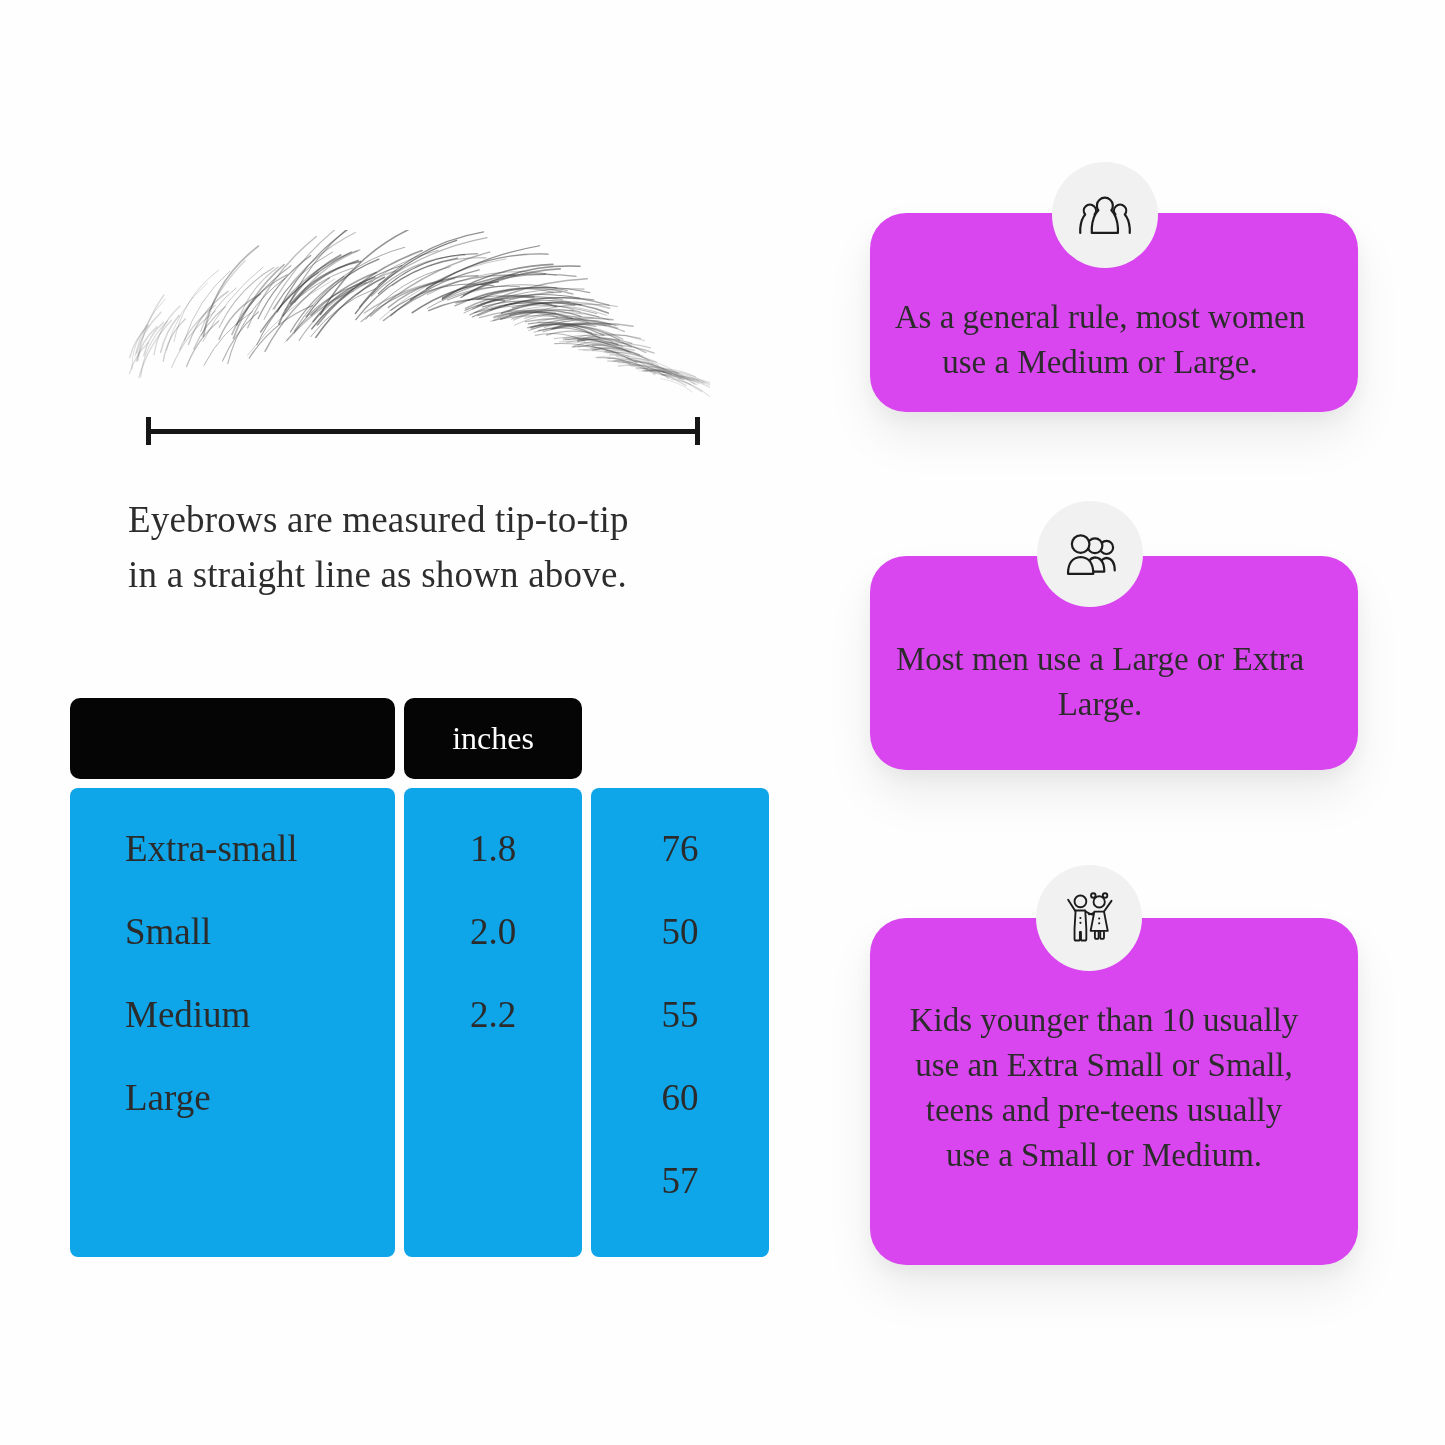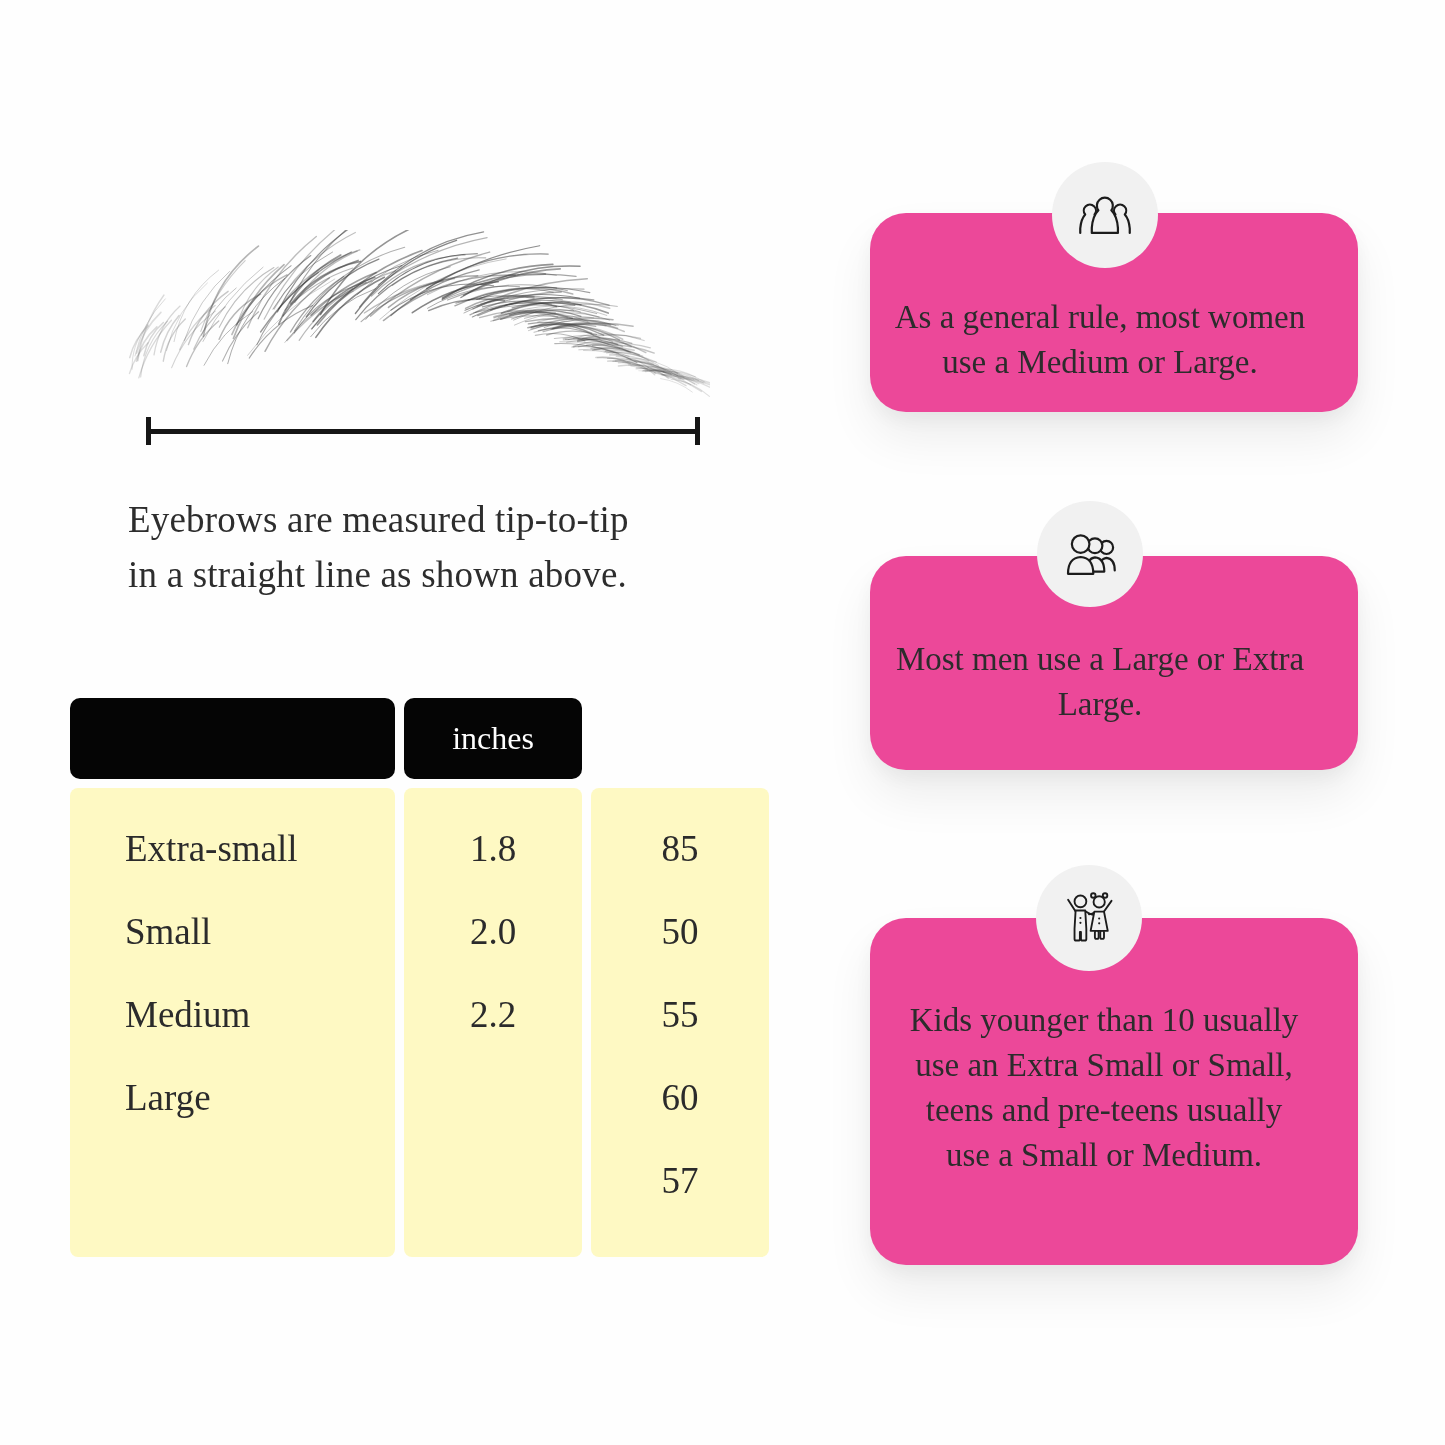--- a/index.html
+++ b/index.html
@@ -25,31 +25,31 @@
   .size-table{position:absolute;left:70px;top:698px;width:699px;}
   .tbl-head{display:grid;grid-template-columns:325px 178px 178px;column-gap:9px;}
   .tbl-head .hcell{
     height:81px;background:#050505;border-radius:10px;
     display:flex;align-items:center;justify-content:center;
     color:#ffffff;font-size:32px;
   }
   .tbl-body{
     display:grid;grid-template-columns:325px 178px 178px;column-gap:9px;margin-top:9px;
   }
-  .tbl-col{background:#fef9c3;border-radius:8px;height:469px;
+  .tbl-col{background:#0ea5e9;border-radius:8px;height:469px;
     display:flex;flex-direction:column;justify-content:flex-start;
     padding-top:19px;box-sizing:border-box;}
   .tbl-col .cell{
     height:83px;display:flex;align-items:center;font-size:37px;color:#2b2b2b;
   }
   .tbl-col.labels .cell{justify-content:flex-start;padding-left:55px;}
   .tbl-col.vals .cell{justify-content:center;}
   
   .card{
-    position:absolute;left:870px;width:488px;background:#ec4899;border-radius:36px;
+    position:absolute;left:870px;width:488px;background:#d946ef;border-radius:36px;
     box-shadow:0 26px 48px rgba(0,0,0,0.07),0 8px 18px rgba(0,0,0,0.045);
   }
   .card .card-text{
     text-align:center;font-size:33px;line-height:45px;color:#2c2c2c;
     margin:0 auto;
   }
   .icon-circle{
     position:absolute;width:106px;height:106px;border-radius:50%;
     background:#f1f1f1;display:flex;align-items:center;justify-content:center;z-index:5;
   }
@@ -311,21 +311,21 @@
         <div class="cell">Small</div>
         <div class="cell">Medium</div>
         <div class="cell">Large</div>
       </div>
       <div class="tbl-col vals">
         <div class="cell">1.8</div>
         <div class="cell">2.0</div>
         <div class="cell">2.2</div>
       </div>
       <div class="tbl-col vals">
-        <div class="cell">85</div>
+        <div class="cell">76</div>
         <div class="cell">50</div>
         <div class="cell">55</div>
         <div class="cell">60</div>
         <div class="cell">57</div>
       </div>
     </div>
   </div>
 
   <div class="card" id="card-women">
     <p class="card-text">As a general rule, most women use a Medium or Large.</p>

